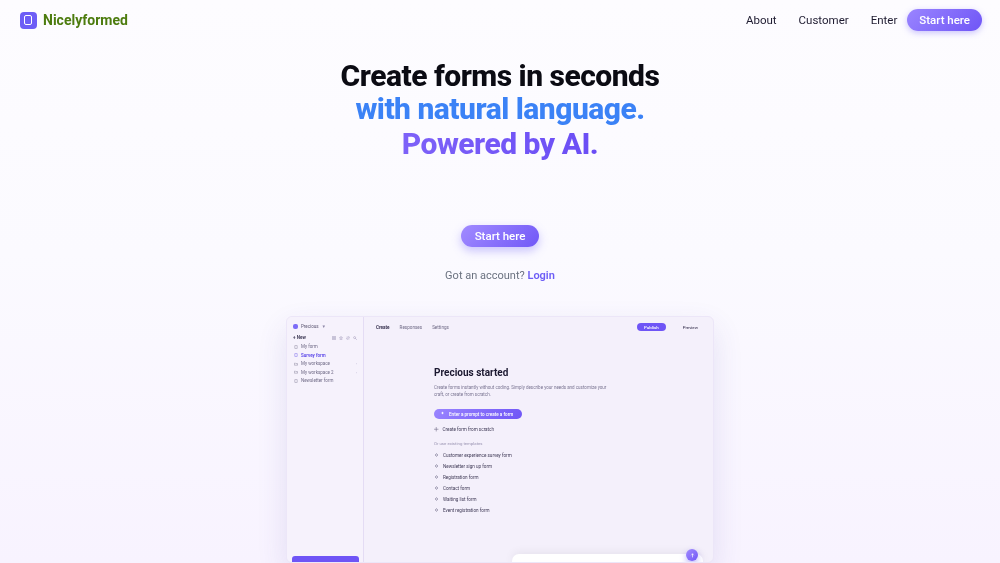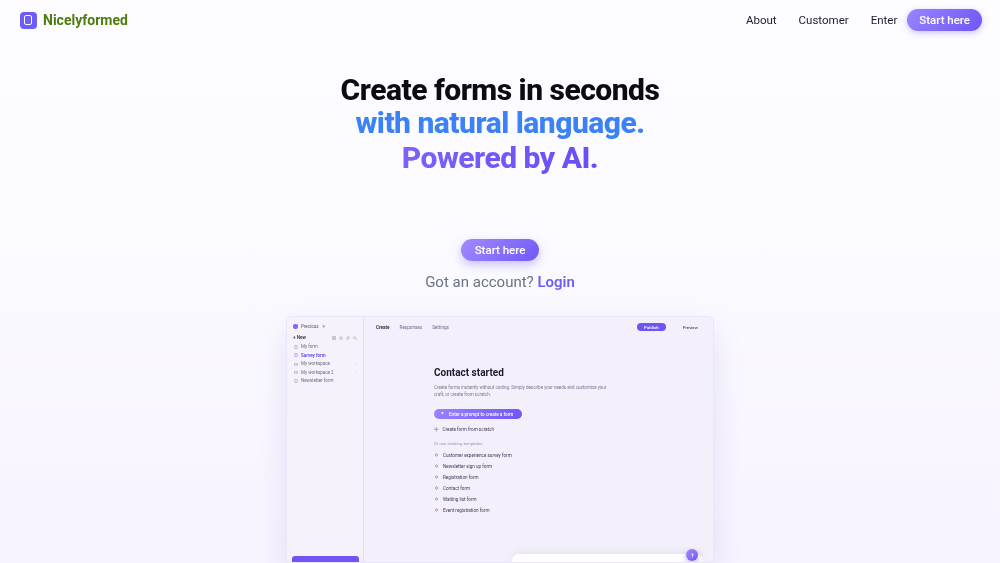--- a/index.html
+++ b/index.html
@@ -52,21 +52,21 @@
     height: 22px; padding: 0 12px;
     border-radius: 11px;
     background: linear-gradient(135deg, #9a85ff 0%, #6f55f6 100%);
     color: #fff; font-size: 11.5px; font-weight: 500;
     box-shadow: 0 2px 6px rgba(109,93,246,.35);
   }
 
   
   .hero {
     position: absolute;
-    top: 74px; left: 0; right: 0;
+    top: 60px; left: 0; right: 0;
     text-align: center;
   }
   .headline {
     font-size: 30px;
     line-height: 1.06;
     font-weight: 800;
     letter-spacing: -0.5px;
     display: block;
     color: #0b0b13;
   }
@@ -97,22 +97,22 @@
   .hero-cta-row { margin-top: 28px; }
   .hero-cta {
     display: inline-flex; align-items: center; justify-content: center;
     height: 22px; padding: 0 14px;
     border-radius: 12px;
     background: linear-gradient(135deg, #a18bff 0%, #7158f7 100%);
     color: #fff; font-size: 11.5px; font-weight: 500;
     box-shadow: 0 4px 10px rgba(109,93,246,.35);
   }
   .login-row {
-    margin-top: 12px;
-    font-size: 15px; color: #6b7280;
+    margin-top: 22px;
+    font-size: 11px; color: #6b7280;
   }
   .login-link { color: #6D5DF6; font-weight: 600; }
 
   
   .preview {
     position: absolute;
     left: 286px; top: 316px;
     width: 428px; height: 247px; 
     background: #F4F0FB;
     border: 1px solid #ECE6F8;
@@ -401,21 +401,21 @@
     <div class="pv-topbar">
       <span class="pv-tab active">Create</span>
       <span class="pv-tab">Responses</span>
       <span class="pv-tab">Settings</span>
       <span class="flex"></span>
       <span class="pill publish">Publish</span>
       <span class="pill preview-btn">Preview</span>
     </div>
 
     <div class="pv-content">
-      <div class="gs-title">Contact started</div>
+      <div class="gs-title">Precious started</div>
       <div class="gs-sub">Create forms instantly without coding. Simply describe your needs and customize your craft, or create from scratch.</div>
 
       <span class="gs-primary">
         <span>
           <svg viewBox="0 0 10 10" width="5" height="5">
               <path d="M5 1l1 2 2 1-2 1-1 2-1-2-2-1 2-1z" fill="#fff"></path>
             </svg>
         </span>
         <span>Enter a prompt to create a form</span>
       </span>

